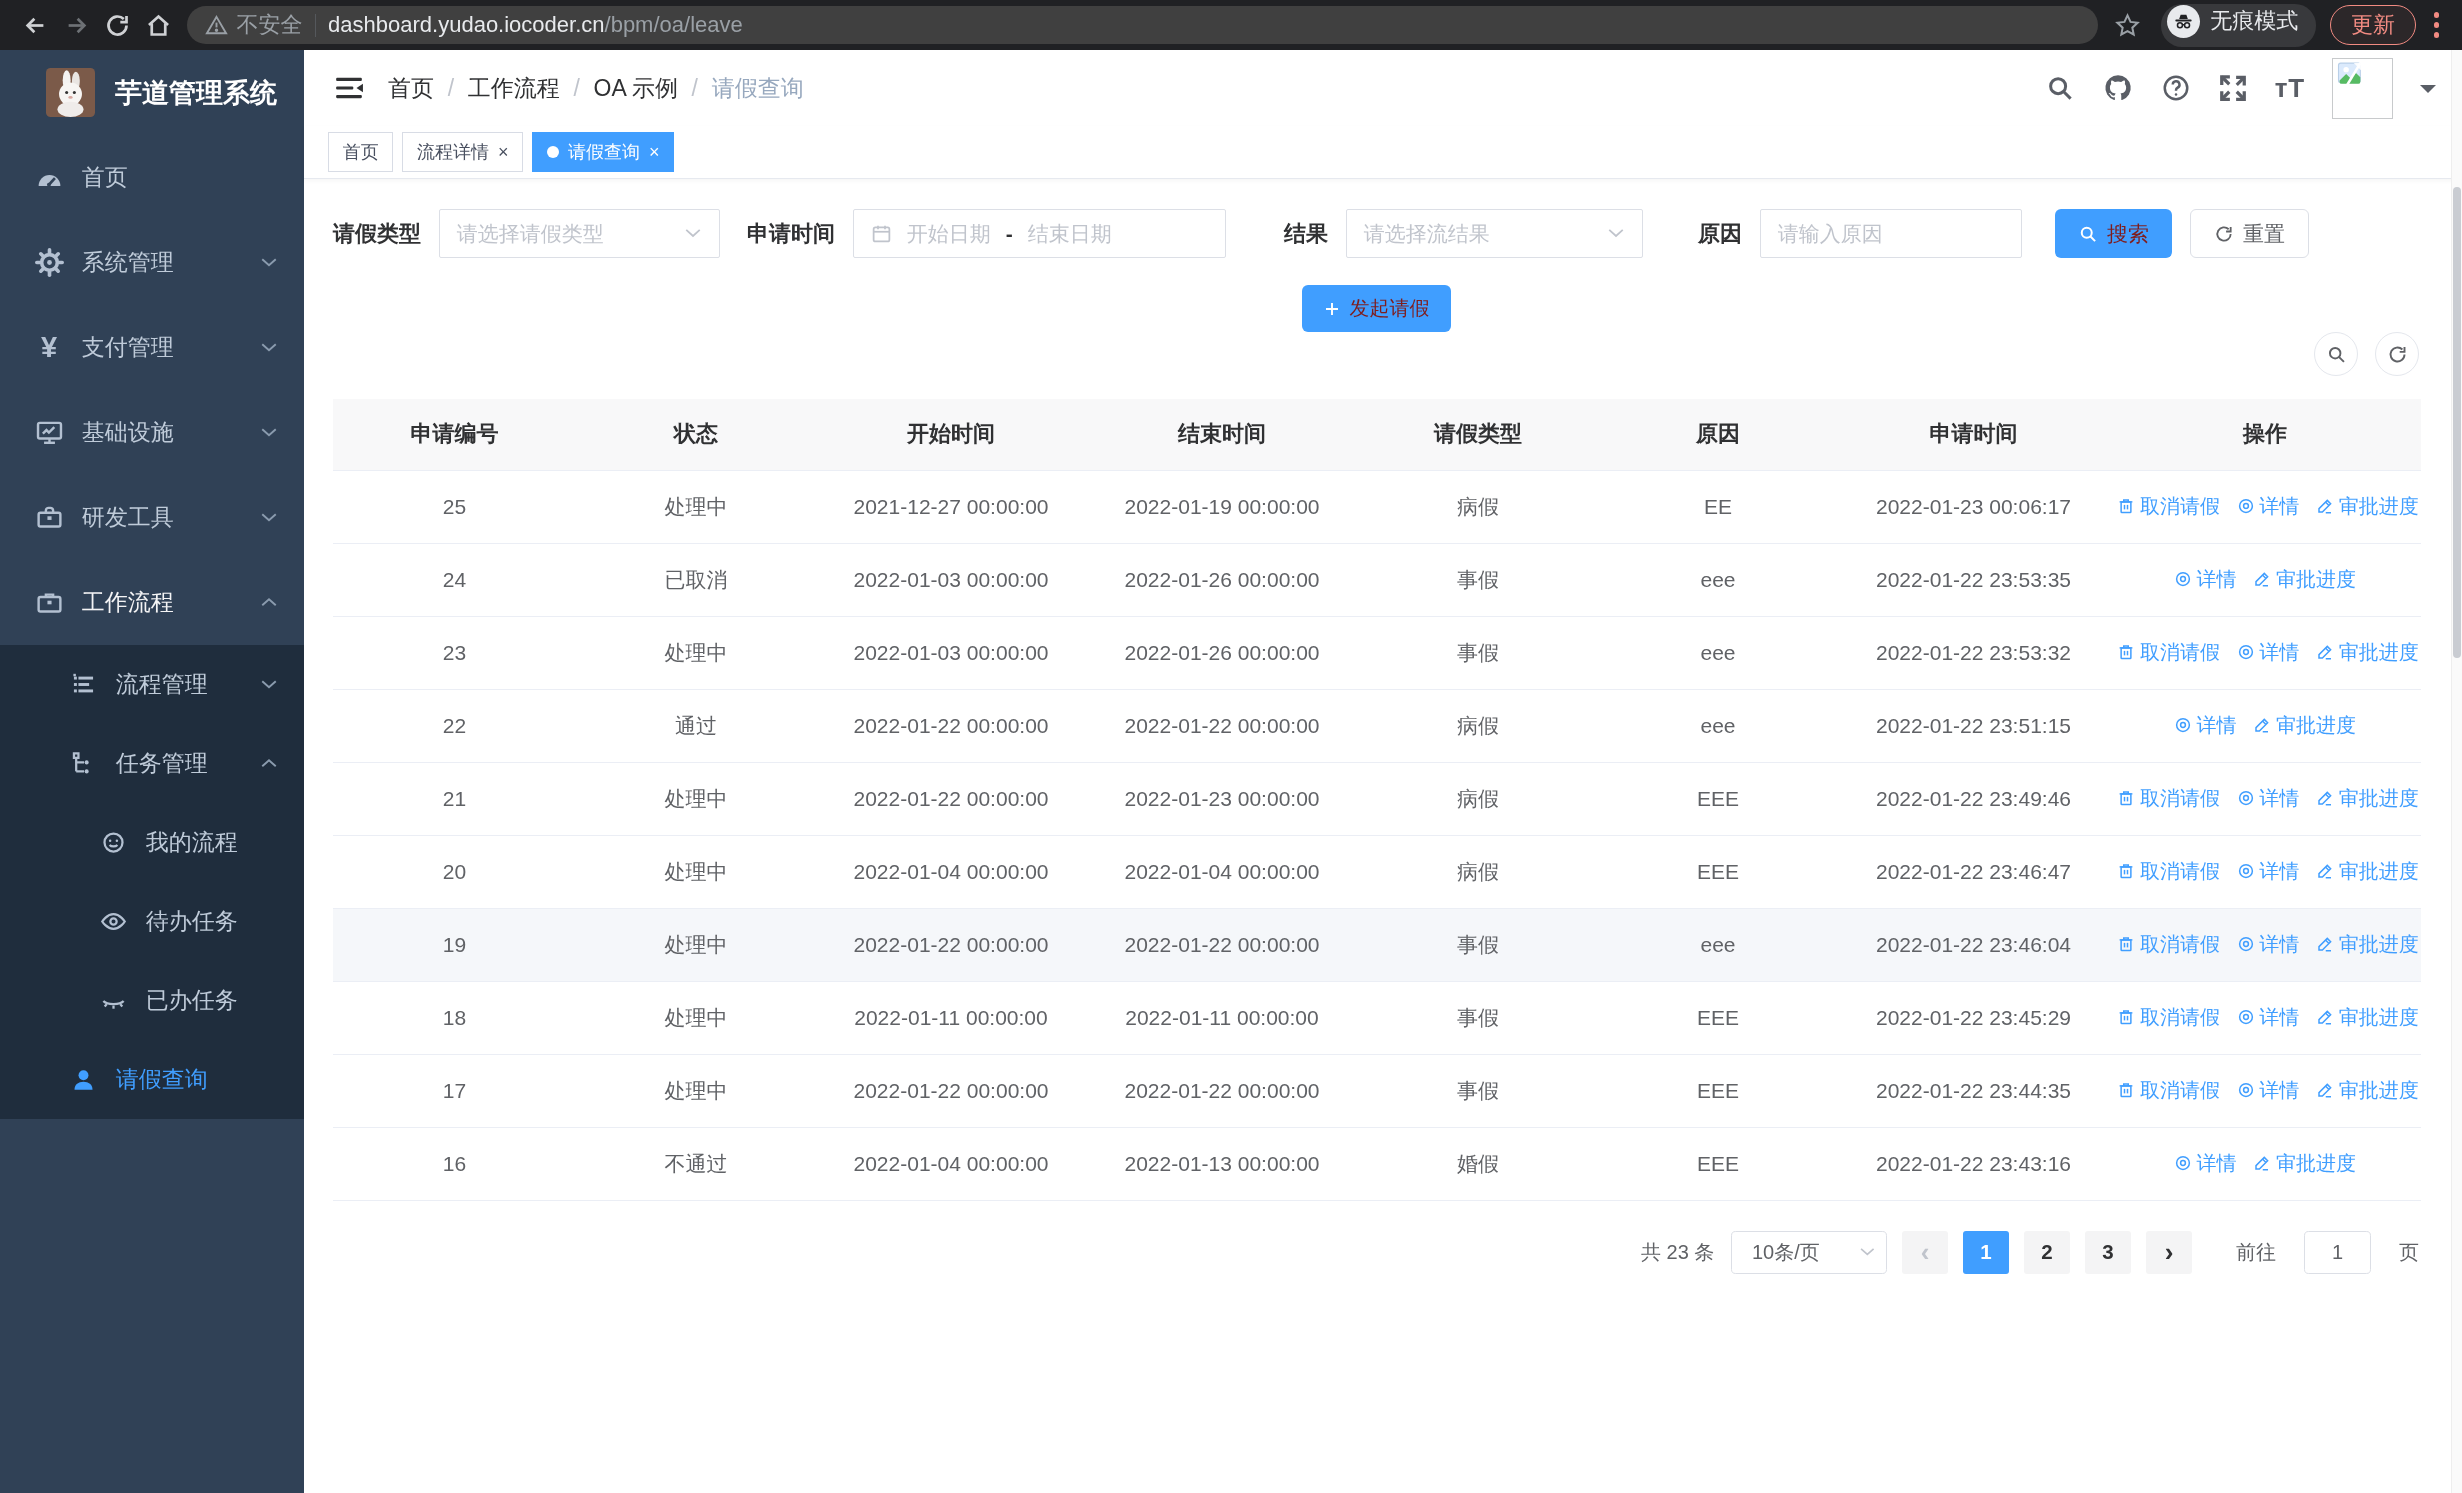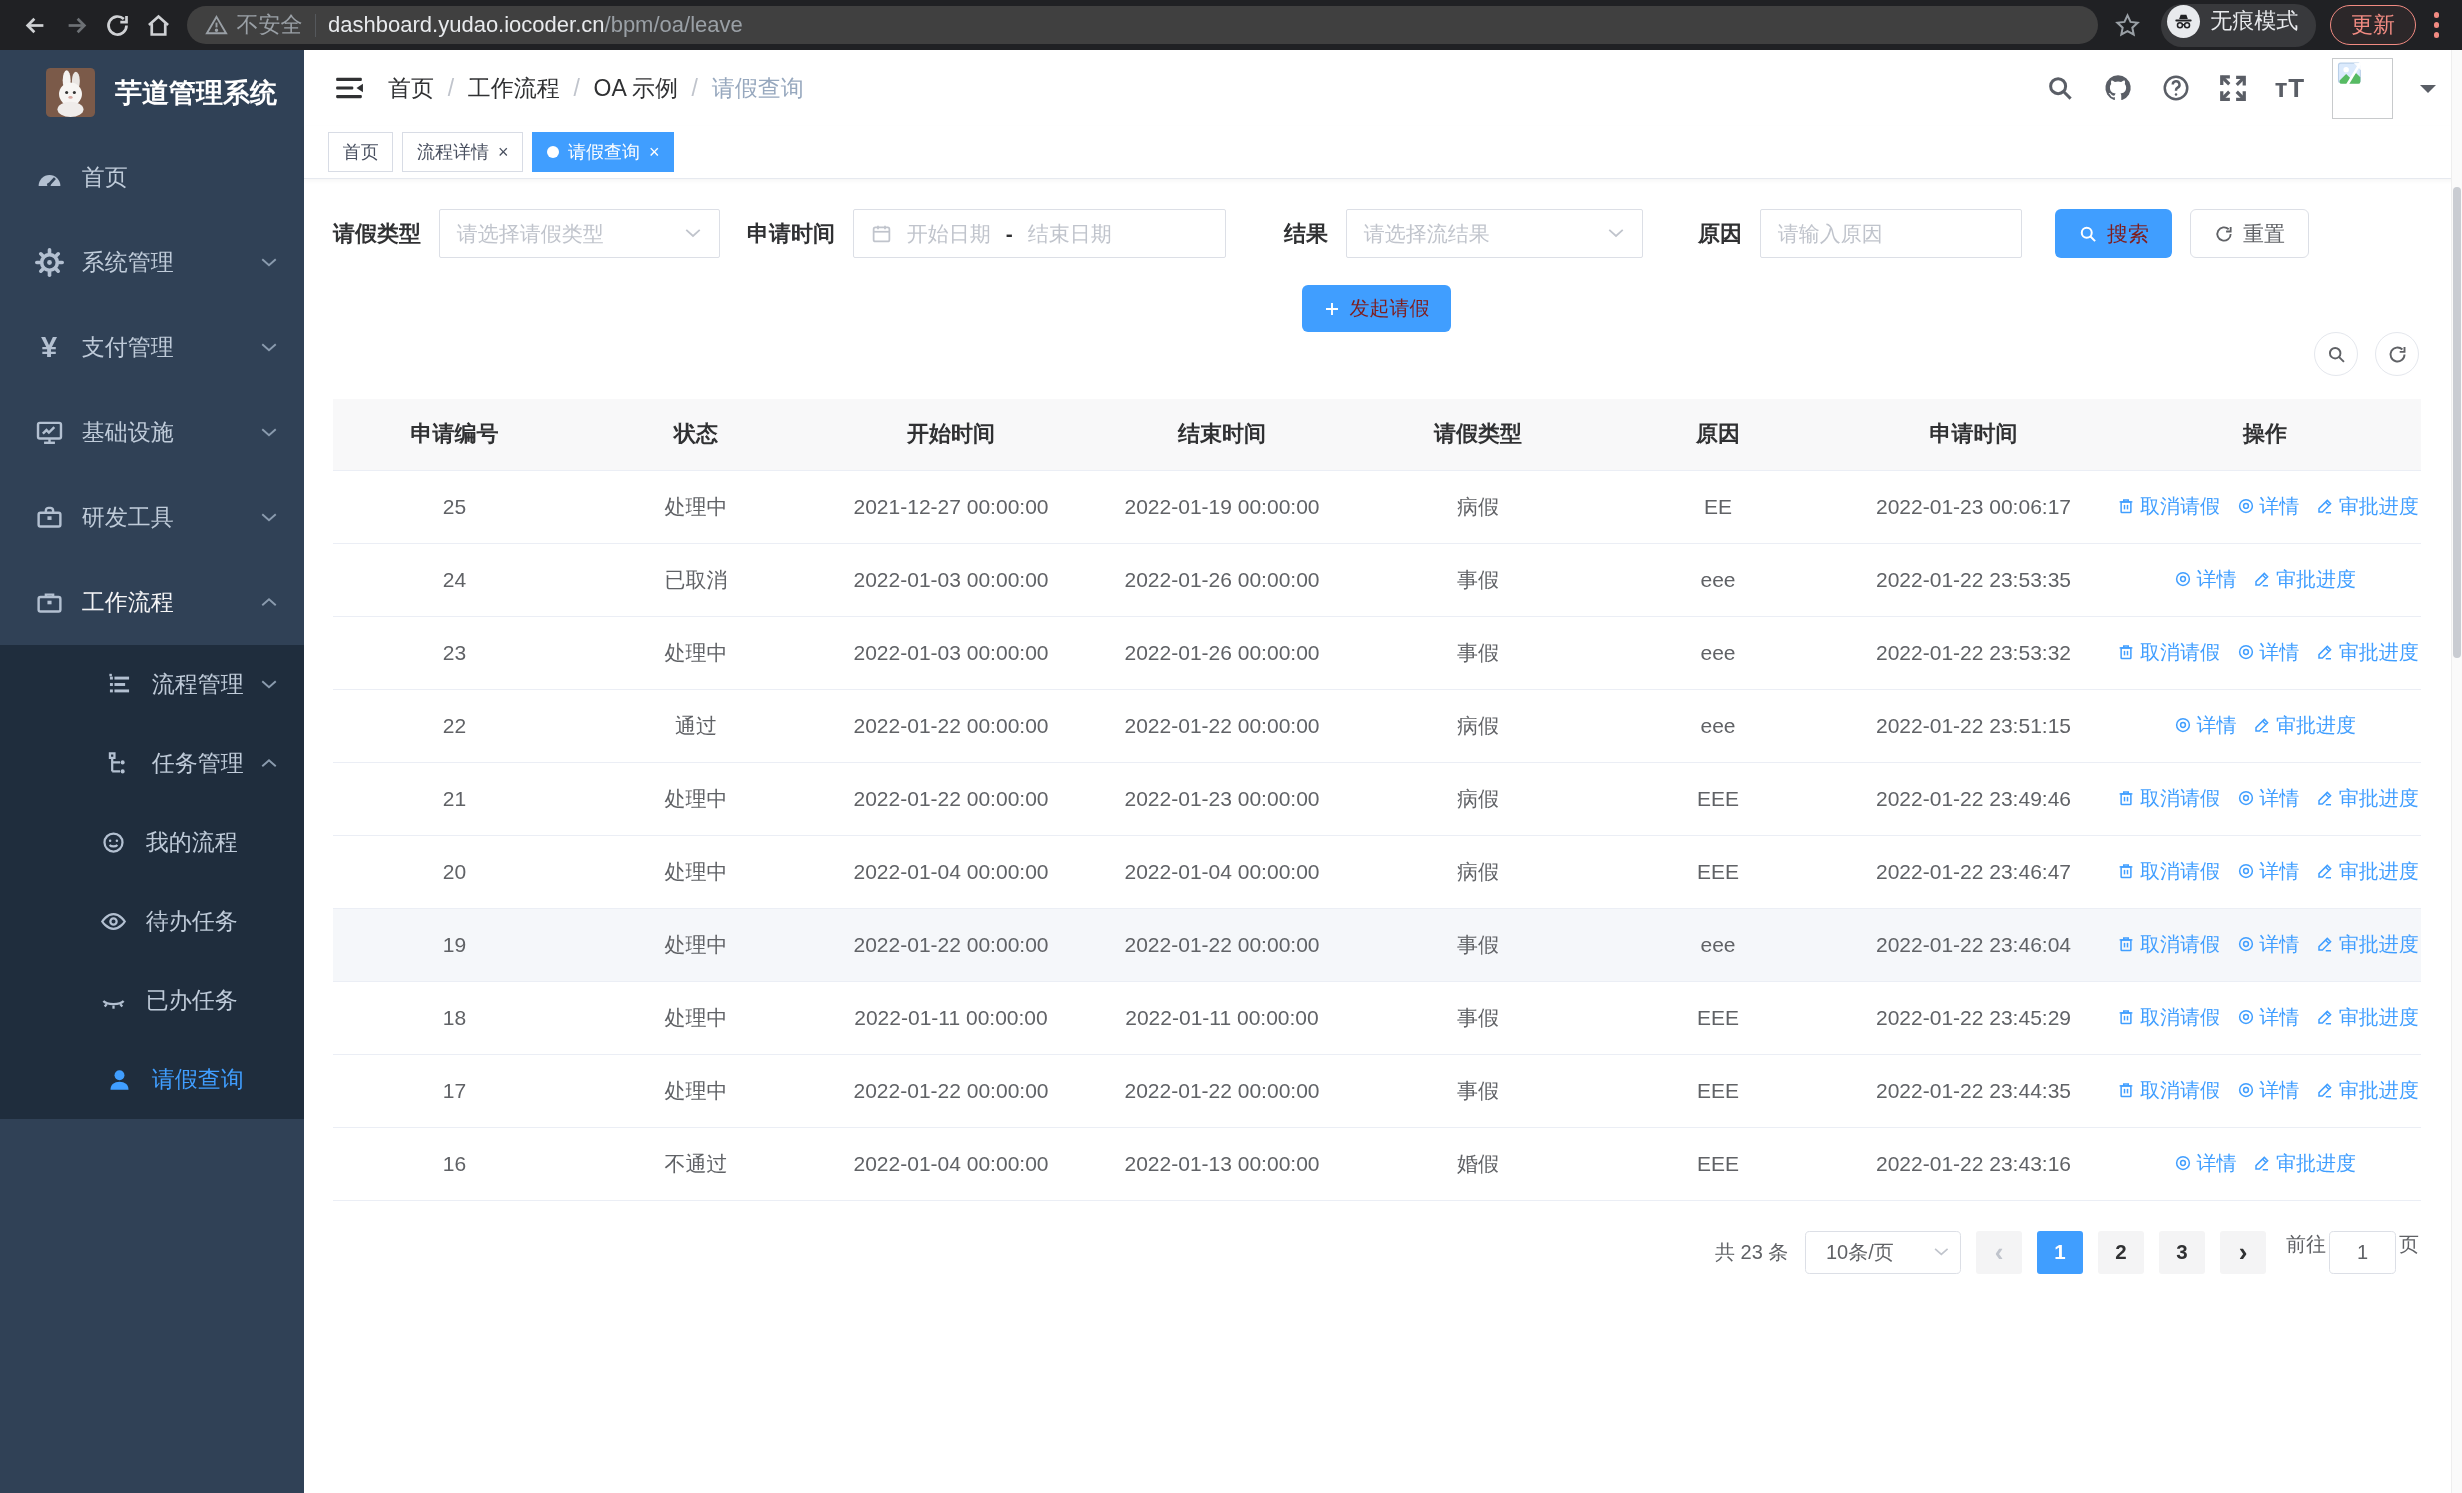--- a/index.html
+++ b/index.html
@@ -35,21 +35,21 @@
   .logo-title { color:#fff; font-size:27px; font-weight:700; margin-left:20px; white-space:nowrap; }
 
   .menu-item { height:85px; display:flex; align-items:center; padding:0 26px 0 33px;
     color:#bfcbd9; font-size:23px; cursor:pointer; }
   .mi-icon { width:32px; display:flex; justify-content:center; margin-right:16.7px; color:#b3c0d1; }
   .mi-glyph { font-size:29px; font-weight:700; line-height:1; color:#b3c0d1; }
   .mi-label { flex:1; white-space:nowrap; }
   .mi-caret { color:#8a9bae; }
   .menu-item.parent-active { color:#f4f4f5; }
   .submenu { background:#1f2d3d; }
-  .submenu .menu-item { height:79px; padding-left:103px; }
+  .submenu .menu-item { height:79px; padding-left:67px; }
   .submenu .menu-item.lvl2 { padding-left:97px; }
   .menu-item.leaf-active { color:#409eff; }
   .menu-item.leaf-active .mi-icon { color:#409eff; }
 
   .main { flex:1; display:flex; flex-direction:column; background:#fff; position:relative; min-width:0; }
 
   
   .topbar { height:76px; display:flex; align-items:center; padding:0 26px; background:#fff; }
   .hamburger { width:38px; height:38px; display:flex; align-items:center; justify-content:center; margin-right:20px; }
   .breadcrumb { display:flex; align-items:center; font-size:23px; color:#303133; }
@@ -115,21 +115,21 @@
   .total { margin-right:16.7px; white-space:nowrap; }
   .psize { width:156px; height:43px; border:1.5px solid #dcdfe6; border-radius:4.6px; display:flex;
     align-items:center; padding:0 10.6px 0 20px; color:#606266; background:#fff; }
   .psize .caret { margin-left:auto; }
   .pbtn { min-width:46px; height:43px; margin-left:15px; border-radius:3px; background:#f4f4f5;
     color:#303133; display:inline-flex; align-items:center; justify-content:center;
     font-weight:600; font-size:20.5px; cursor:pointer; padding:0 7.6px; }
   .pbtn.arrow-prev { color:#c0c4cc; font-size:26px; }
   .pbtn.arrow-next { color:#303133; font-size:26px; }
   .pbtn.active { background:#409eff; color:#fff; }
-  .goto { display:flex; margin-left:20px; gap:3px; }
+  .goto { display:flex; align-items:center; margin-left:44px; gap:28px; }
   .goto input { width:67px; height:43px; border:1.5px solid #dcdfe6; border-radius:4.6px;
     text-align:center; font-size:20px; color:#606266; }
 
   
   .scroll-track { position:absolute; top:0; right:0; width:10.6px; height:100%; background:#fafafa;
     border-left:1.5px solid #eeeeee; }
   .scroll-thumb { position:absolute; top:137px; right:1.5px; width:7.6px; height:471px; background:#c9ccd2; border-radius:4.6px; }
 </style>
 </head>
 <body>

